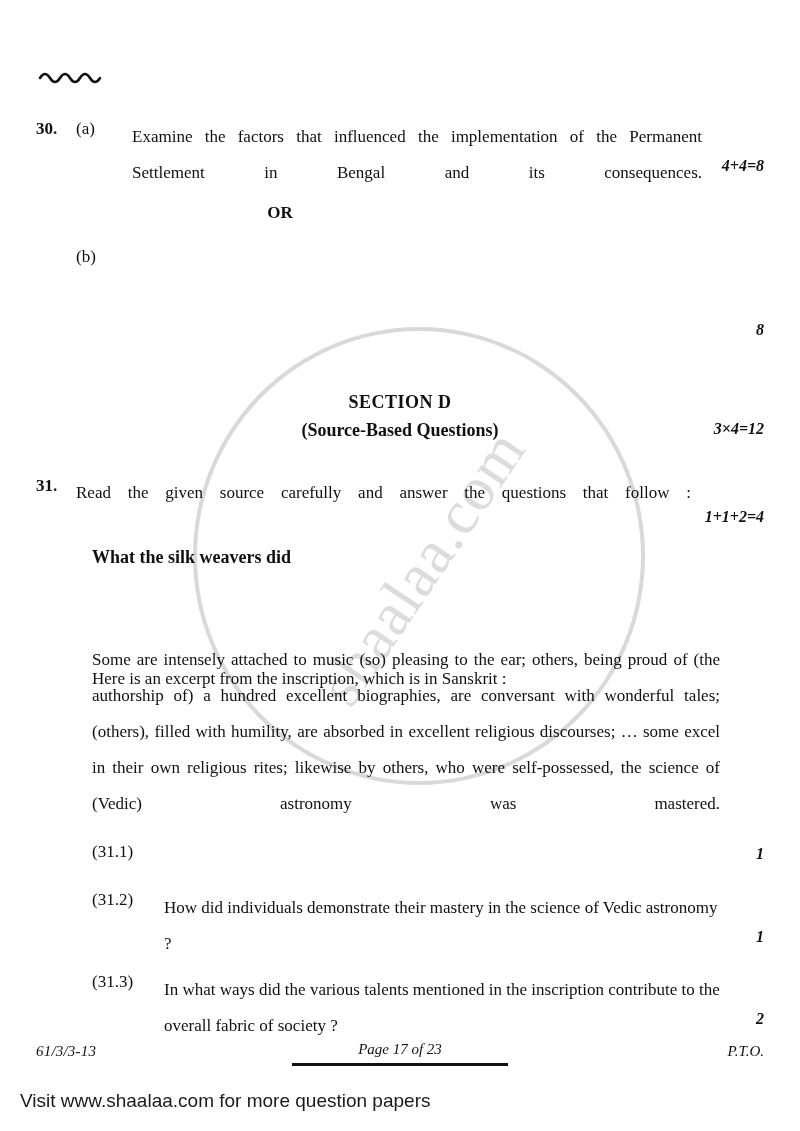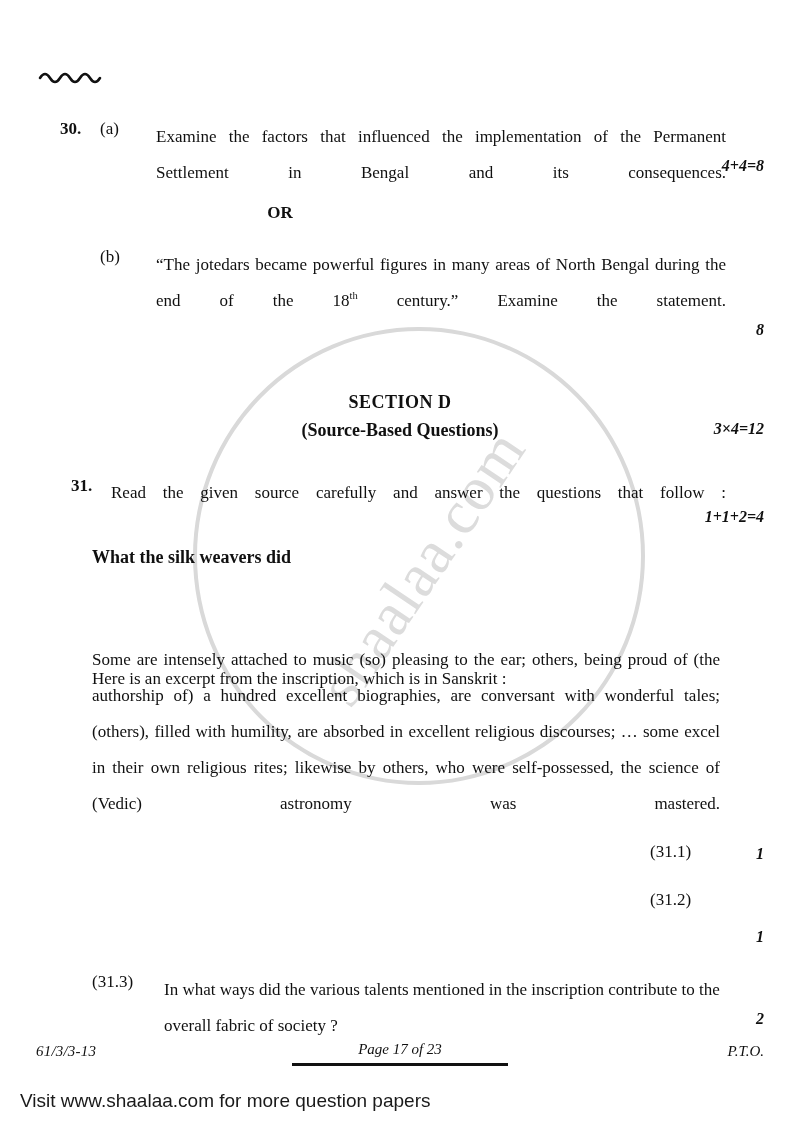--- a/index.html
+++ b/index.html
@@ -63,21 +63,20 @@
   .squiggle {
     position: absolute;
     left: 38px;
     top: 68px;
   }
 
   .row {
     position: absolute;
     display: flex;
     align-items: flex-start;
-    justify-content: flex-end;
   }
 
   .qnum {
     font-weight: bold;
     font-size: 17px;
     width: 40px;
     flex: none;
   }
   .sublabel {
     font-size: 17px;
@@ -203,21 +202,20 @@
       <div class="sublabel">(a)</div>
       <div class="body-text justified" style="width:570px;">Examine the factors that influenced the implementation of the Permanent Settlement in Bengal and its consequences.</div>
     </div>
     <div class="marks" style="top:157px;">4+4=8</div>
 
     <div class="or-label" style="top:203px;">OR</div>
 
     <div class="row" style="left:36px; top:247px; width:690px;">
       <div class="qnum"></div>
       <div class="sublabel">(b)</div>
-      <div class="body-text justified" style="width:570px;"><span>“The jotedars became powerful figures in many areas of North Bengal during the end of the 18</span><sup>th</sup><span> century.” Examine the statement.</span></div>
     </div>
     <div class="marks" style="top:321px;">8</div>
 
     <div class="center-bold" style="top:392px; font-size:18px; letter-spacing:0.5px;">SECTION D</div>
     <div class="center-bold" style="top:420px; font-size:18px;">(Source-Based Questions)</div>
     <div class="marks" style="top:420px;">3×4=12</div>
 
     <div class="row" style="left:36px; top:476px; width:690px;">
       <div class="qnum">31.</div>
       <div class="body-text justified" style="width:615px; line-height:33px;">Read the given source carefully and answer the questions that follow :</div>
@@ -230,20 +228,21 @@
 
     <div class="body-text justified" style="position:absolute; left:92px; top:642px; width:628px; line-height:36px;">Some are intensely attached to music (so) pleasing to the ear; others, being proud of (the authorship of) a hundred excellent biographies, are conversant with wonderful tales; (others), filled with humility, are absorbed in excellent religious discourses; … some excel in their own religious rites; likewise by others, who were self-possessed, the science of (Vedic) astronomy was mastered.</div>
 
     <div class="row" style="left:92px; top:842px; width:630px;">
       <div class="sublabel-wide">(31.1)</div>
     </div>
     <div class="marks" style="top:845px;">1</div>
 
     <div class="row" style="left:92px; top:890px; width:630px;">
       <div class="sublabel-wide">(31.2)</div>
+      <div class="body-text nojust" style="width:565px;">How did individuals demonstrate their mastery in the science of Vedic astronomy ?</div>
     </div>
     <div class="marks" style="top:928px;">1</div>
 
     <div class="row" style="left:92px; top:972px; width:640px;">
       <div class="sublabel-wide">(31.3)</div>
       <div class="body-text nojust" style="width:568px;">In what ways did the various talents mentioned in the inscription contribute to the overall fabric of society ?</div>
     </div>
     <div class="marks" style="top:1010px;">2</div>
 
     <div class="footer-code">61/3/3-13</div>

